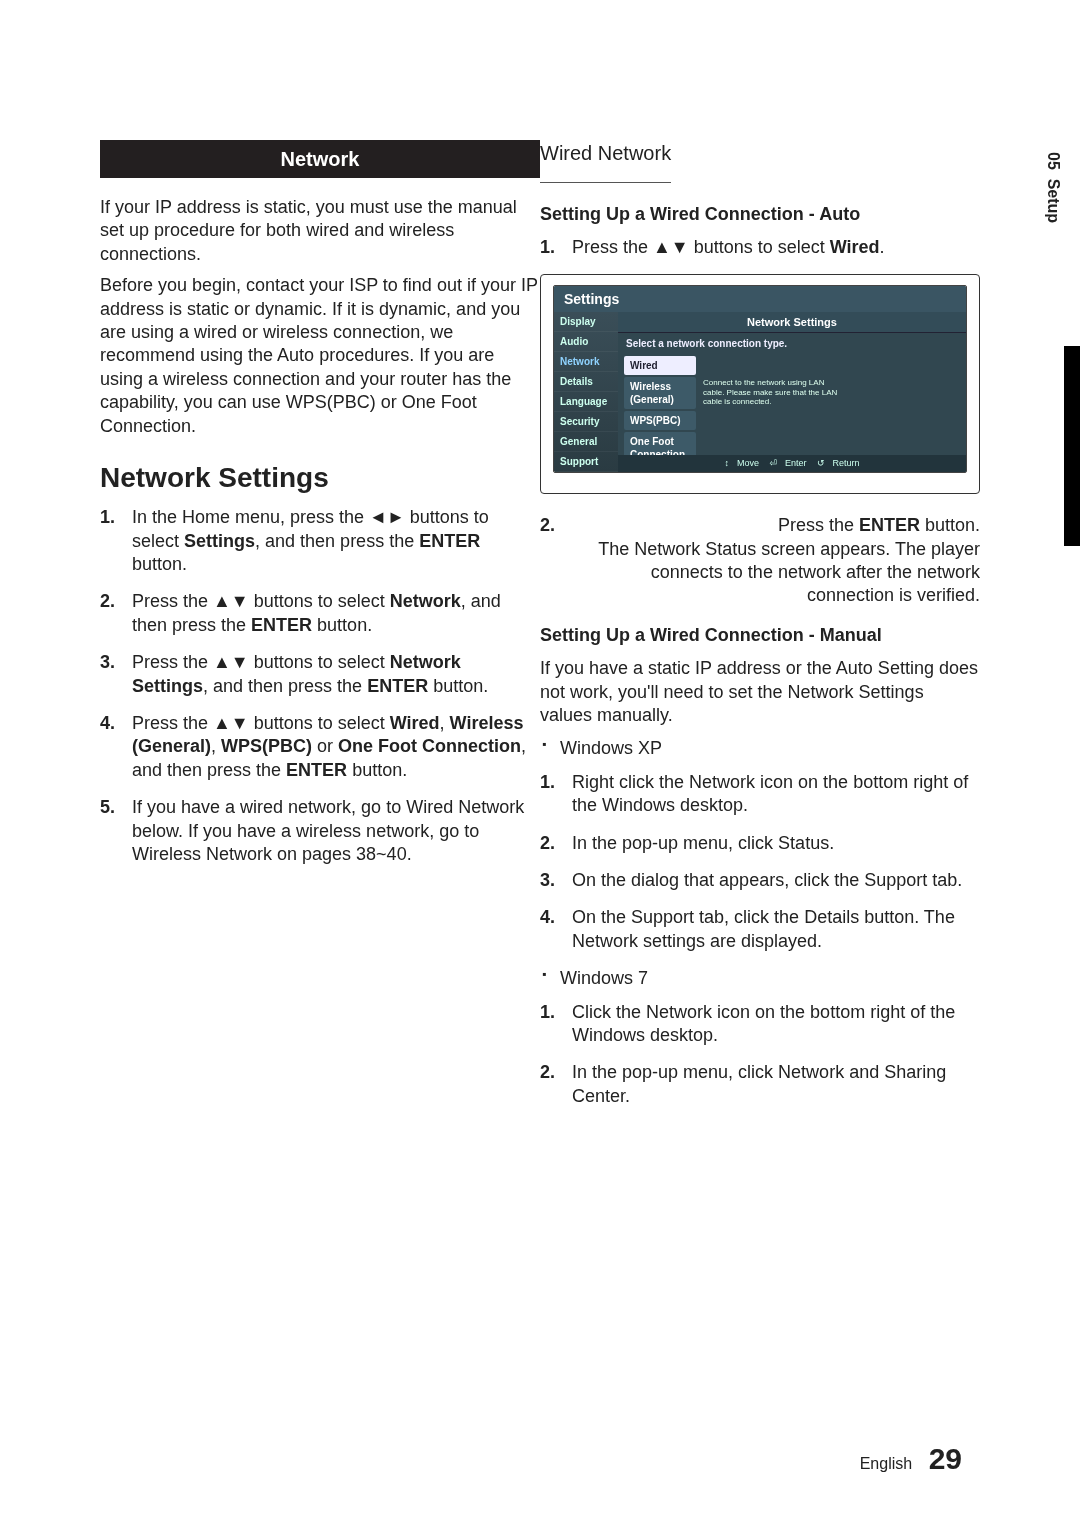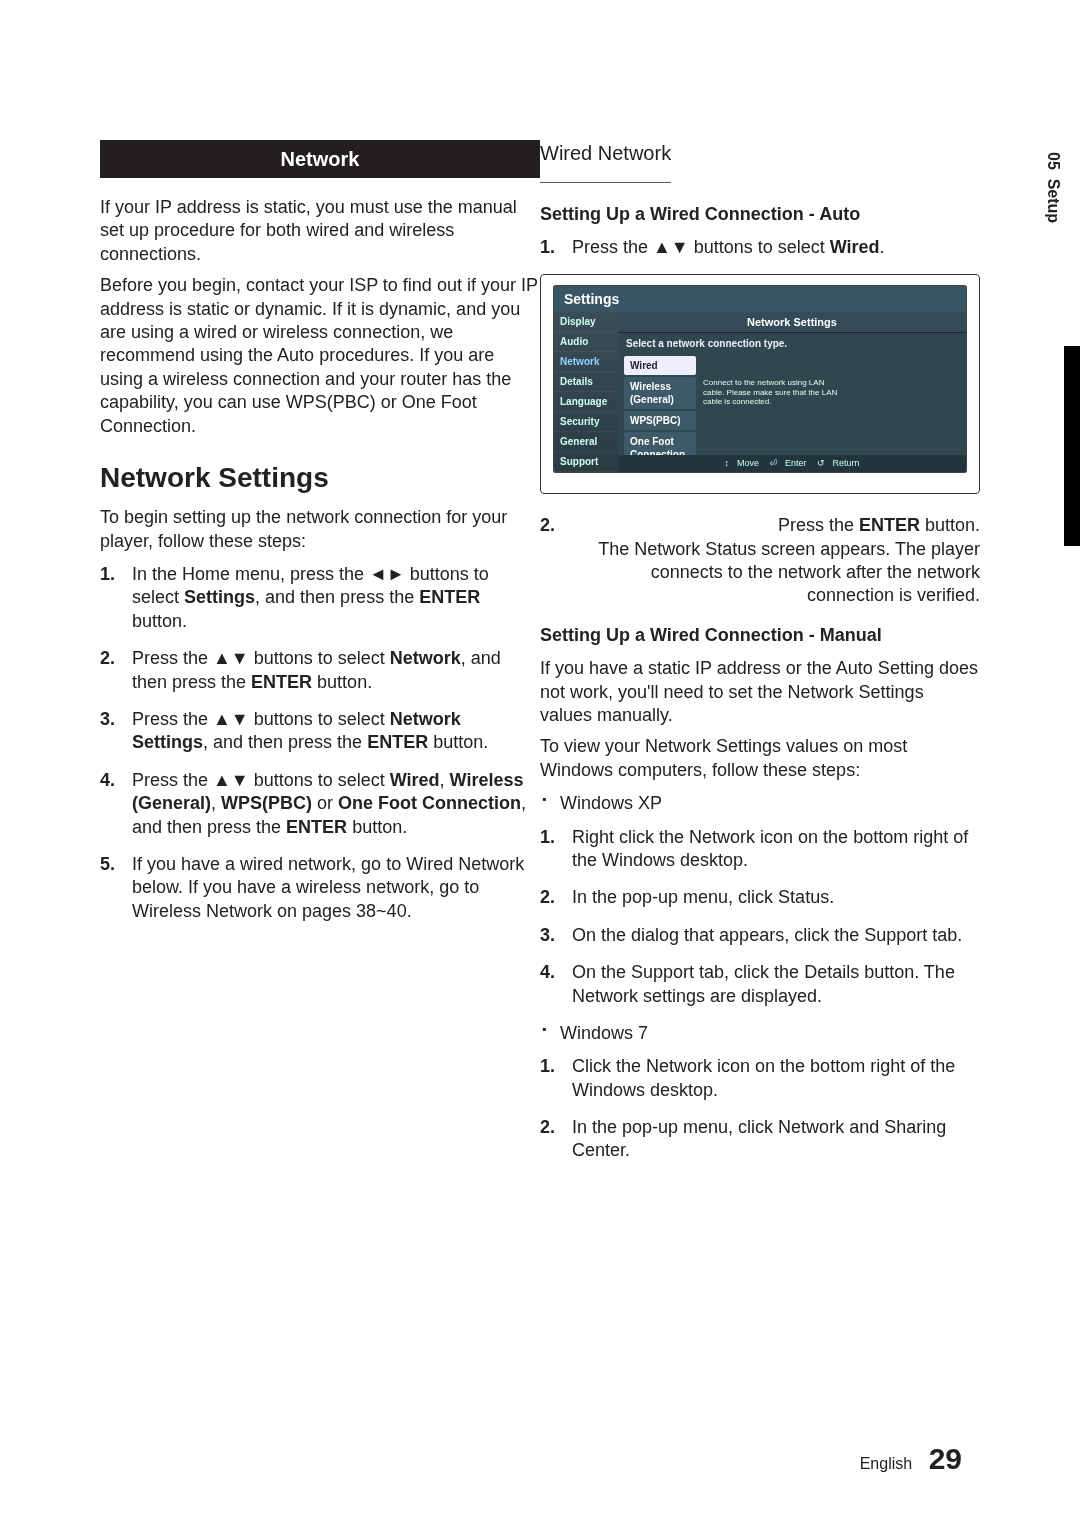--- a/index.html
+++ b/index.html
@@ -233,21 +233,20 @@
   </div>
 
   <div class="cols">
 
     <div class="col">
       <div class="section-band">Network</div>
       <p>If your IP address is static, you must use the manual set up procedure for both wired and wireless connections.</p>
       <p>Before you begin, contact your ISP to find out if your IP address is static or dynamic. If it is dynamic, and you are using a wired or wireless connection, we recommend using the Auto procedures. If you are using a wireless connection and your router has the capability, you can use WPS(PBC) or One Foot Connection.</p>
 
       <h2>Network Settings</h2>
-      <p>To begin setting up the network connection for your player, follow these steps:</p>
 
       <ol>
         <li>
           <span>In the Home menu, press the ◄► buttons to select </span><b>Settings</b><span>, and then press the </span><b>ENTER</b><span> button.</span>
         </li>
         <li>
           <span>Press the ▲▼ buttons to select </span><b>Network</b><span>, and then press the </span><b>ENTER</b><span> button.</span>
         </li>
         <li>
           <span>Press the ▲▼ buttons to select </span><b>Network Settings</b><span>, and then press the </span><b>ENTER</b><span> button.</span>
@@ -307,21 +306,20 @@
 
       <ol start="2" style="counter-reset: li 1; text-align: right;">
         <li>
           <span>Press the </span><b>ENTER</b><span> button.</span><br>
           <span>The Network Status screen appears. The player connects to the network after the network connection is verified.</span>
         </li>
       </ol>
 
       <h4>Setting Up a Wired Connection - Manual</h4>
       <p>If you have a static IP address or the Auto Setting does not work, you'll need to set the Network Settings values manually.</p>
-      <p>To view your Network Settings values on most Windows computers, follow these steps:</p>
 
       <ul class="bullets">
         <li>Windows XP</li>
       </ul>
       <ol>
         <li>Right click the Network icon on the bottom right of the Windows desktop.</li>
         <li>In the pop-up menu, click Status.</li>
         <li>On the dialog that appears, click the Support tab.</li>
         <li>On the Support tab, click the Details button. The Network settings are displayed.</li>
 

